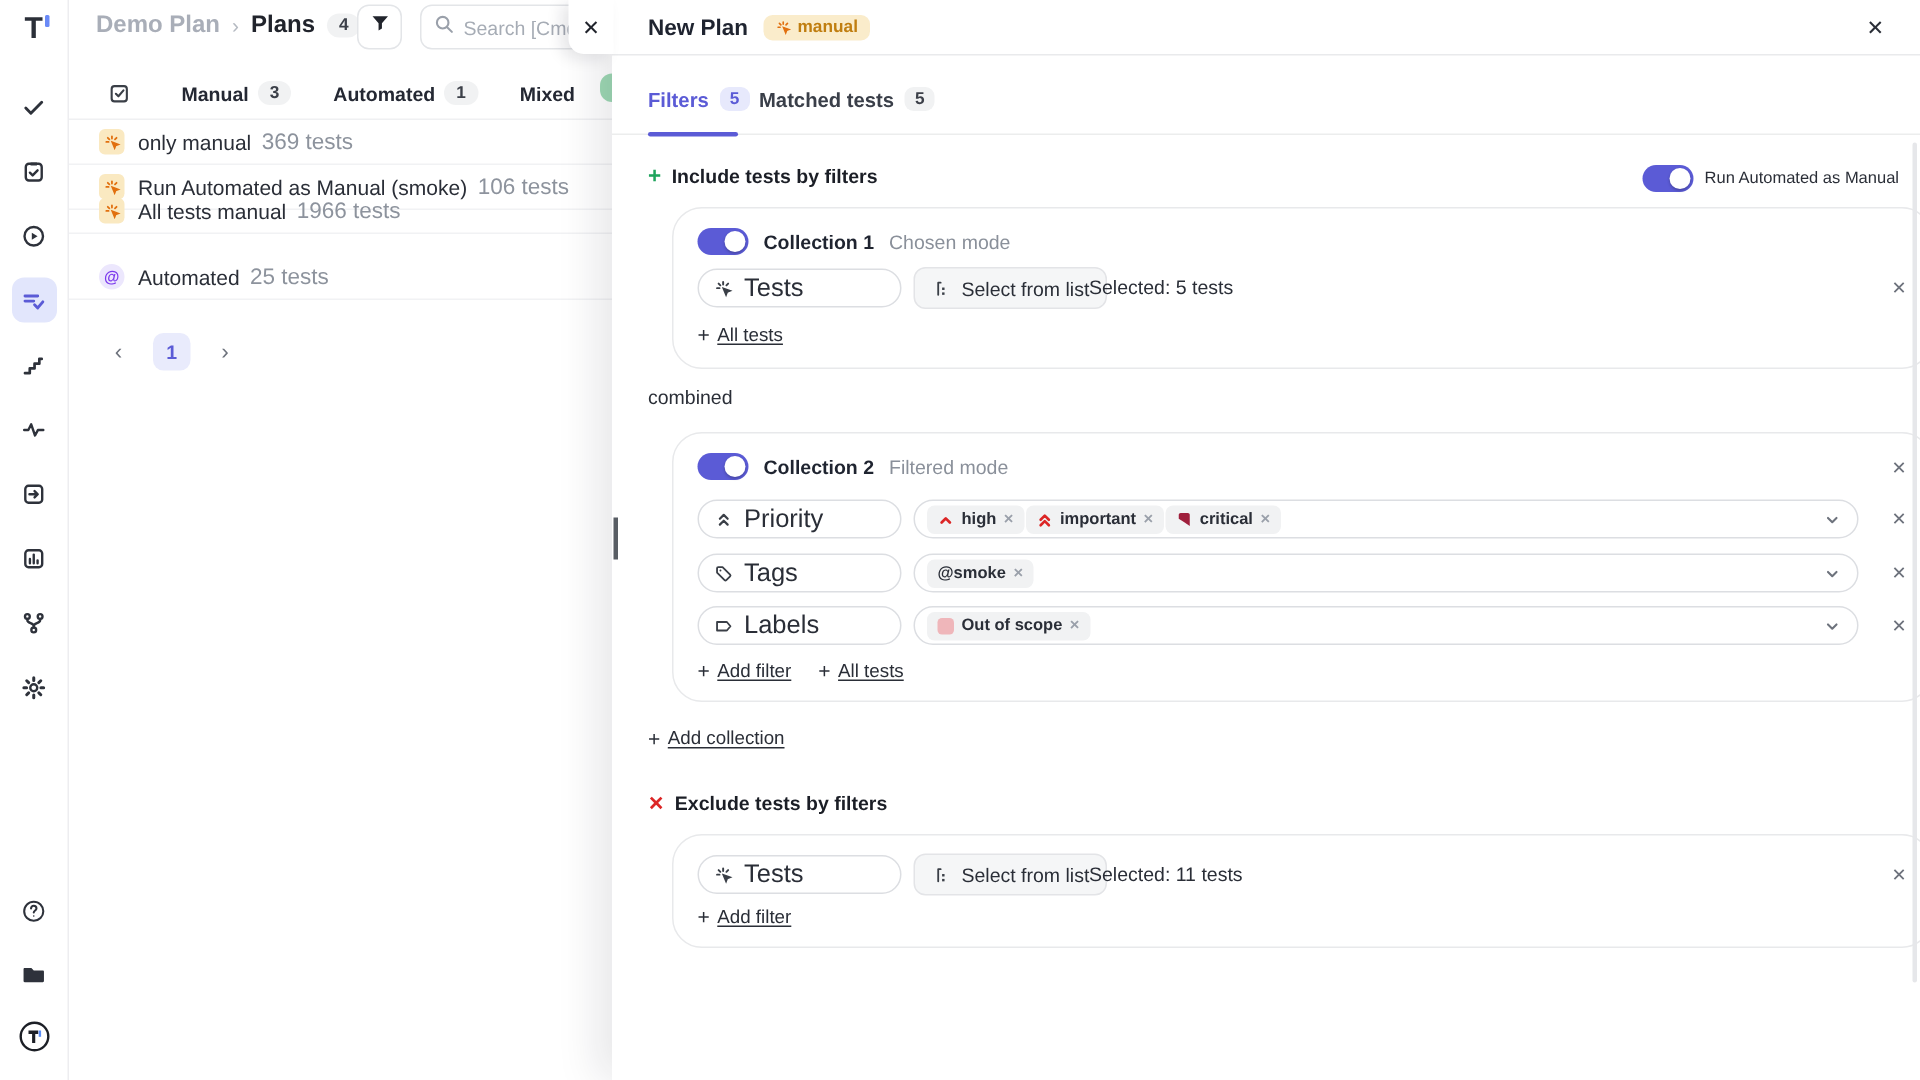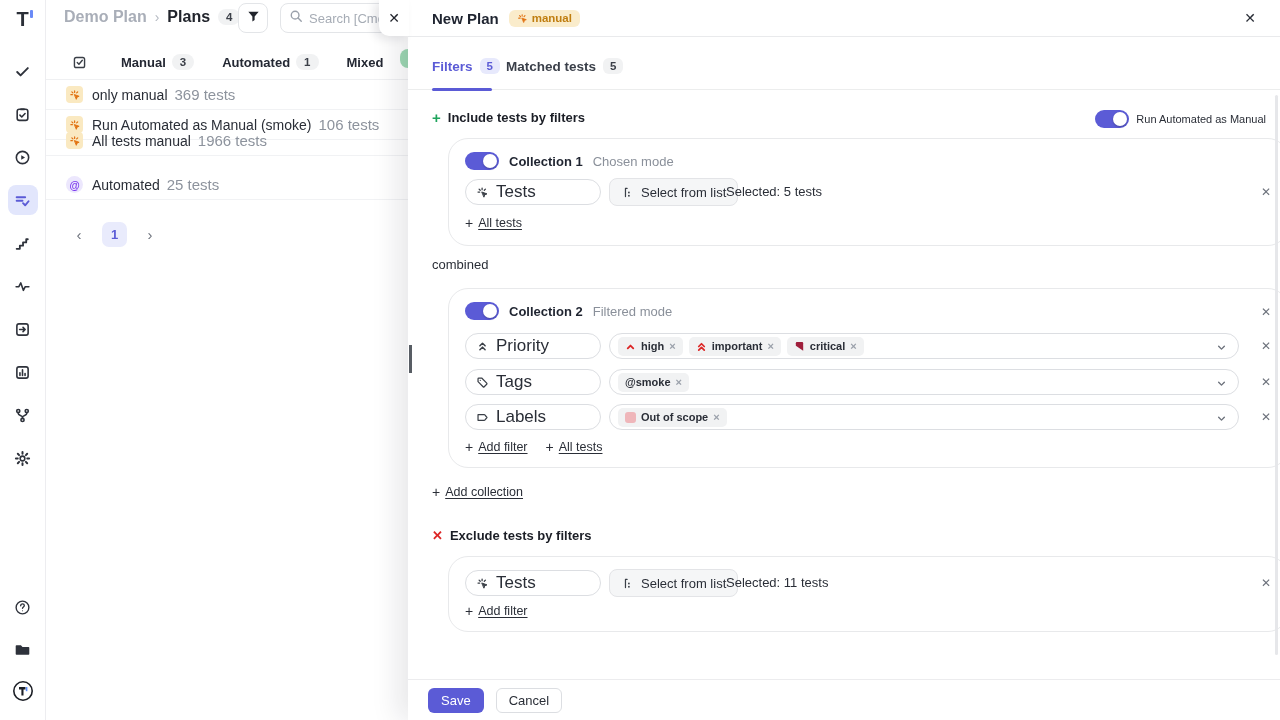--- a/index.html
+++ b/index.html
@@ -98,21 +98,21 @@
   .c-mode { font-size:13px; color:#8a909a; }
   .row-x { position:absolute; right:16px; font-size:12px; color:#6d727c; cursor:pointer; }
 
   .fieldbox { position:absolute; left:16px; width:136px; height:26px; border:1px solid #dcdee2; border-radius:13px;
     background:#fff; display:flex; align-items:center; gap:7px; padding:0 10px; font-size:17px; color:#2a2e37; }
   .selbtn { position:absolute; left:160px; height:28px; border:1px solid #e3e4e7; background:#f5f6f7; border-radius:8px;
     display:flex; align-items:center; gap:7px; padding:0 11px; font-size:13px; font-weight:500; color:#2a2e37; cursor:pointer; }
   .sel-info { position:absolute; left:277px; font-size:13px; color:#2a2e37; line-height:26px; }
 
   .selbox { position:absolute; left:160px; width:630px; height:26px; border:1px solid #dcdee2; border-radius:13px;
-    background:#fff; display:flex; align-items:center; gap:6px; padding:0 26px 0 8px; }
+    background:#fff; display:flex; align-items:center; gap:1px; padding:0 26px 0 8px; }
   .selbox .chev { position:absolute; right:10px; top:6px; }
   .chip { display:flex; align-items:center; gap:5px; background:#f1f2f3; border-radius:5px; height:19px;
     padding:0 7px; font-size:11px; font-weight:600; color:#2a2e37; }
   .chip .cx { color:#9aa0aa; font-size:11px; cursor:pointer; }
   .swatch { width:11px; height:11px; border-radius:3px; background:#efb6ba; }
 
   .link-row { position:absolute; left:16px; display:flex; gap:18px; }
   .link { display:flex; align-items:center; gap:5px; font-size:12.5px; font-weight:500; color:#2a2e37; cursor:pointer; }
   .link .u { text-decoration:underline; text-underline-offset:2px; }
   .link .p { font-size:14px; color:#2a2e37; }
@@ -528,18 +528,14 @@
       <div class="link-row" style="top:46px">
         <span class="link">
           <span class="p">+</span>
           <span class="u">Add filter</span>
         </span>
       </div>
     </div>
 
     <div id="drawer-scrollbar"></div>
 
-    <div id="d-footer">
-      <button id="save-btn">Save</button>
-      <button id="cancel-btn">Cancel</button>
-    </div>
   </aside>
 </div>
 
 </body></html>

